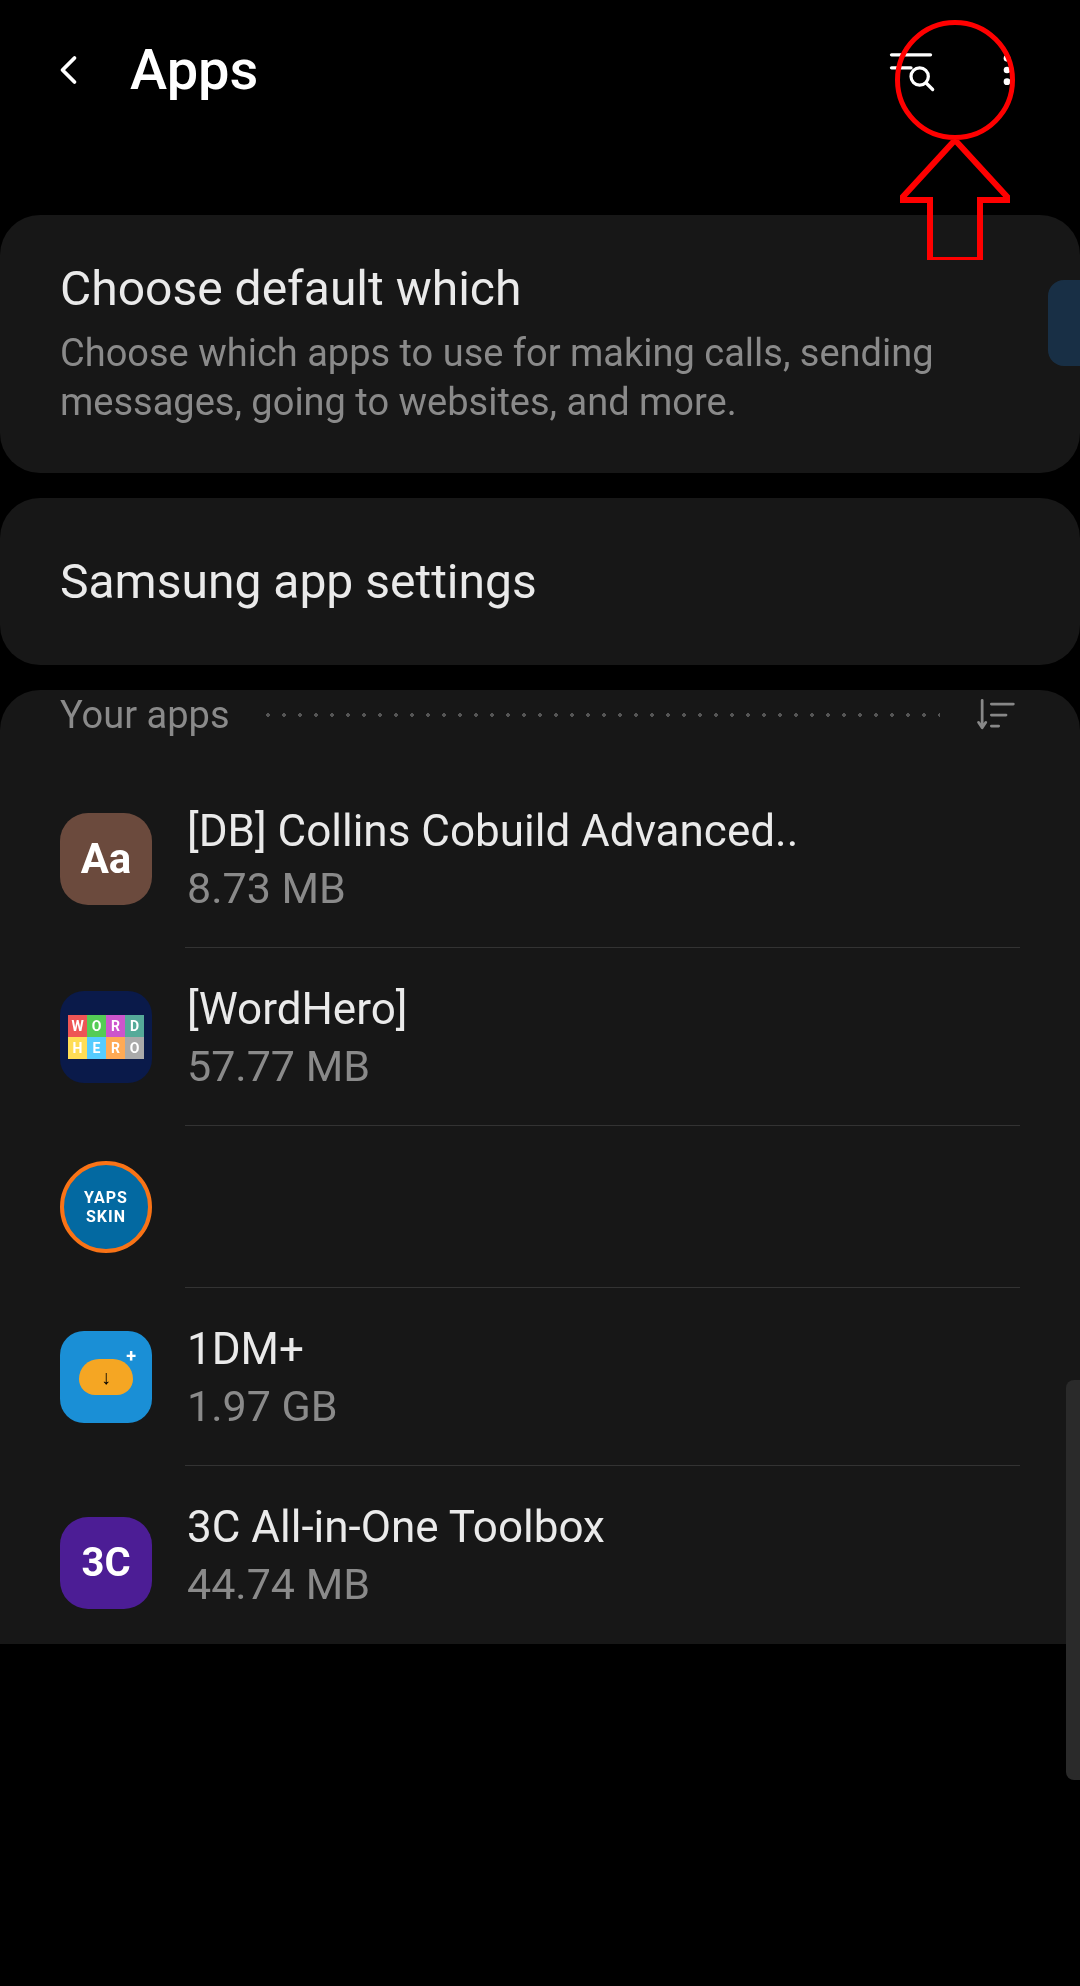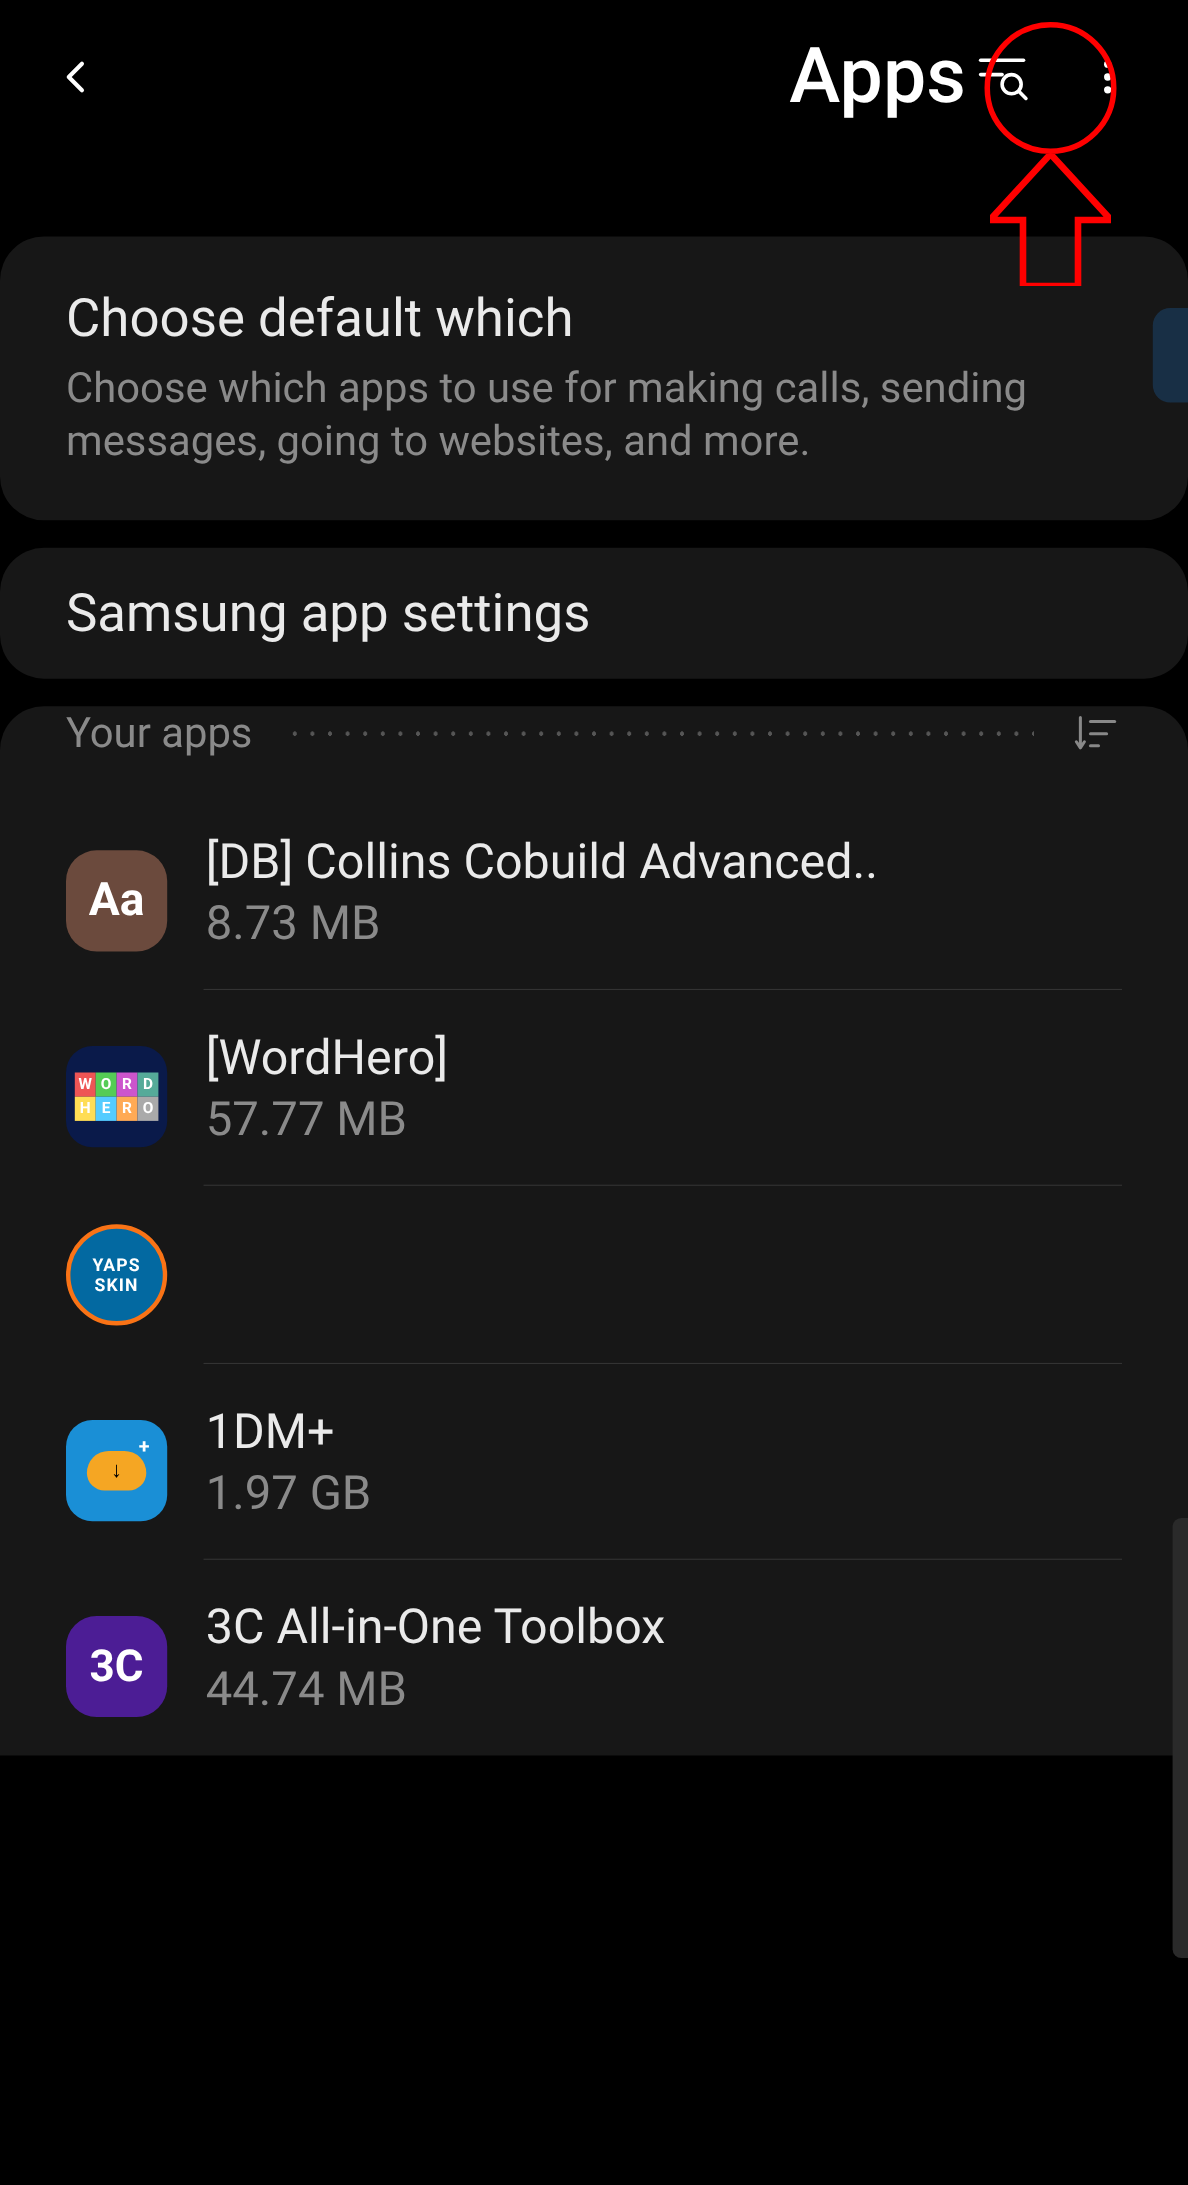--- a/index.html
+++ b/index.html
@@ -20,24 +20,23 @@
   }
   .back-btn {
     width: 60px;
     height: 60px;
     display: flex;
     align-items: center;
     justify-content: center;
     margin-right: 30px;
   }
   .title {
-    font-size: 70px;
+    font-size: 56px;
     font-weight: 500;
     flex: 1;
-    text-align: right;
   }
   .header-actions {
     display: flex;
     align-items: center;
     gap: 30px;
   }
   .icon-btn {
     width: 66px;
     height: 66px;
     display: flex;
@@ -72,21 +71,21 @@
     font-size: 48px;
     color: #eaeaea;
     margin-bottom: 12px;
   }
   .card-desc {
     font-size: 38px;
     color: #8a8a8a;
     line-height: 1.3;
   }
   .card.single-line {
-    padding: 31px 60px;
+    padding: 55px 60px;
   }
   .apps-section {
     background: #171717;
     border-radius: 40px 40px 0 0;
     margin-top: 25px;
   }
   .apps-header {
     display: flex;
     align-items: center;
     padding: 0 60px 30px 60px;
@@ -106,21 +105,21 @@
   }
   .sort-btn {
     width: 50px;
     height: 50px;
     display: flex;
     align-items: center;
     justify-content: center;
   }
   .app-row {
     display: flex;
-    align-items: flex-end;
+    align-items: center;
     padding: 35px 60px 35px 60px;
     position: relative;
   }
   .app-row:not(:last-child)::after {
     content: "";
     position: absolute;
     left: 185px;
     right: 60px;
     bottom: 0;
     height: 1px;

